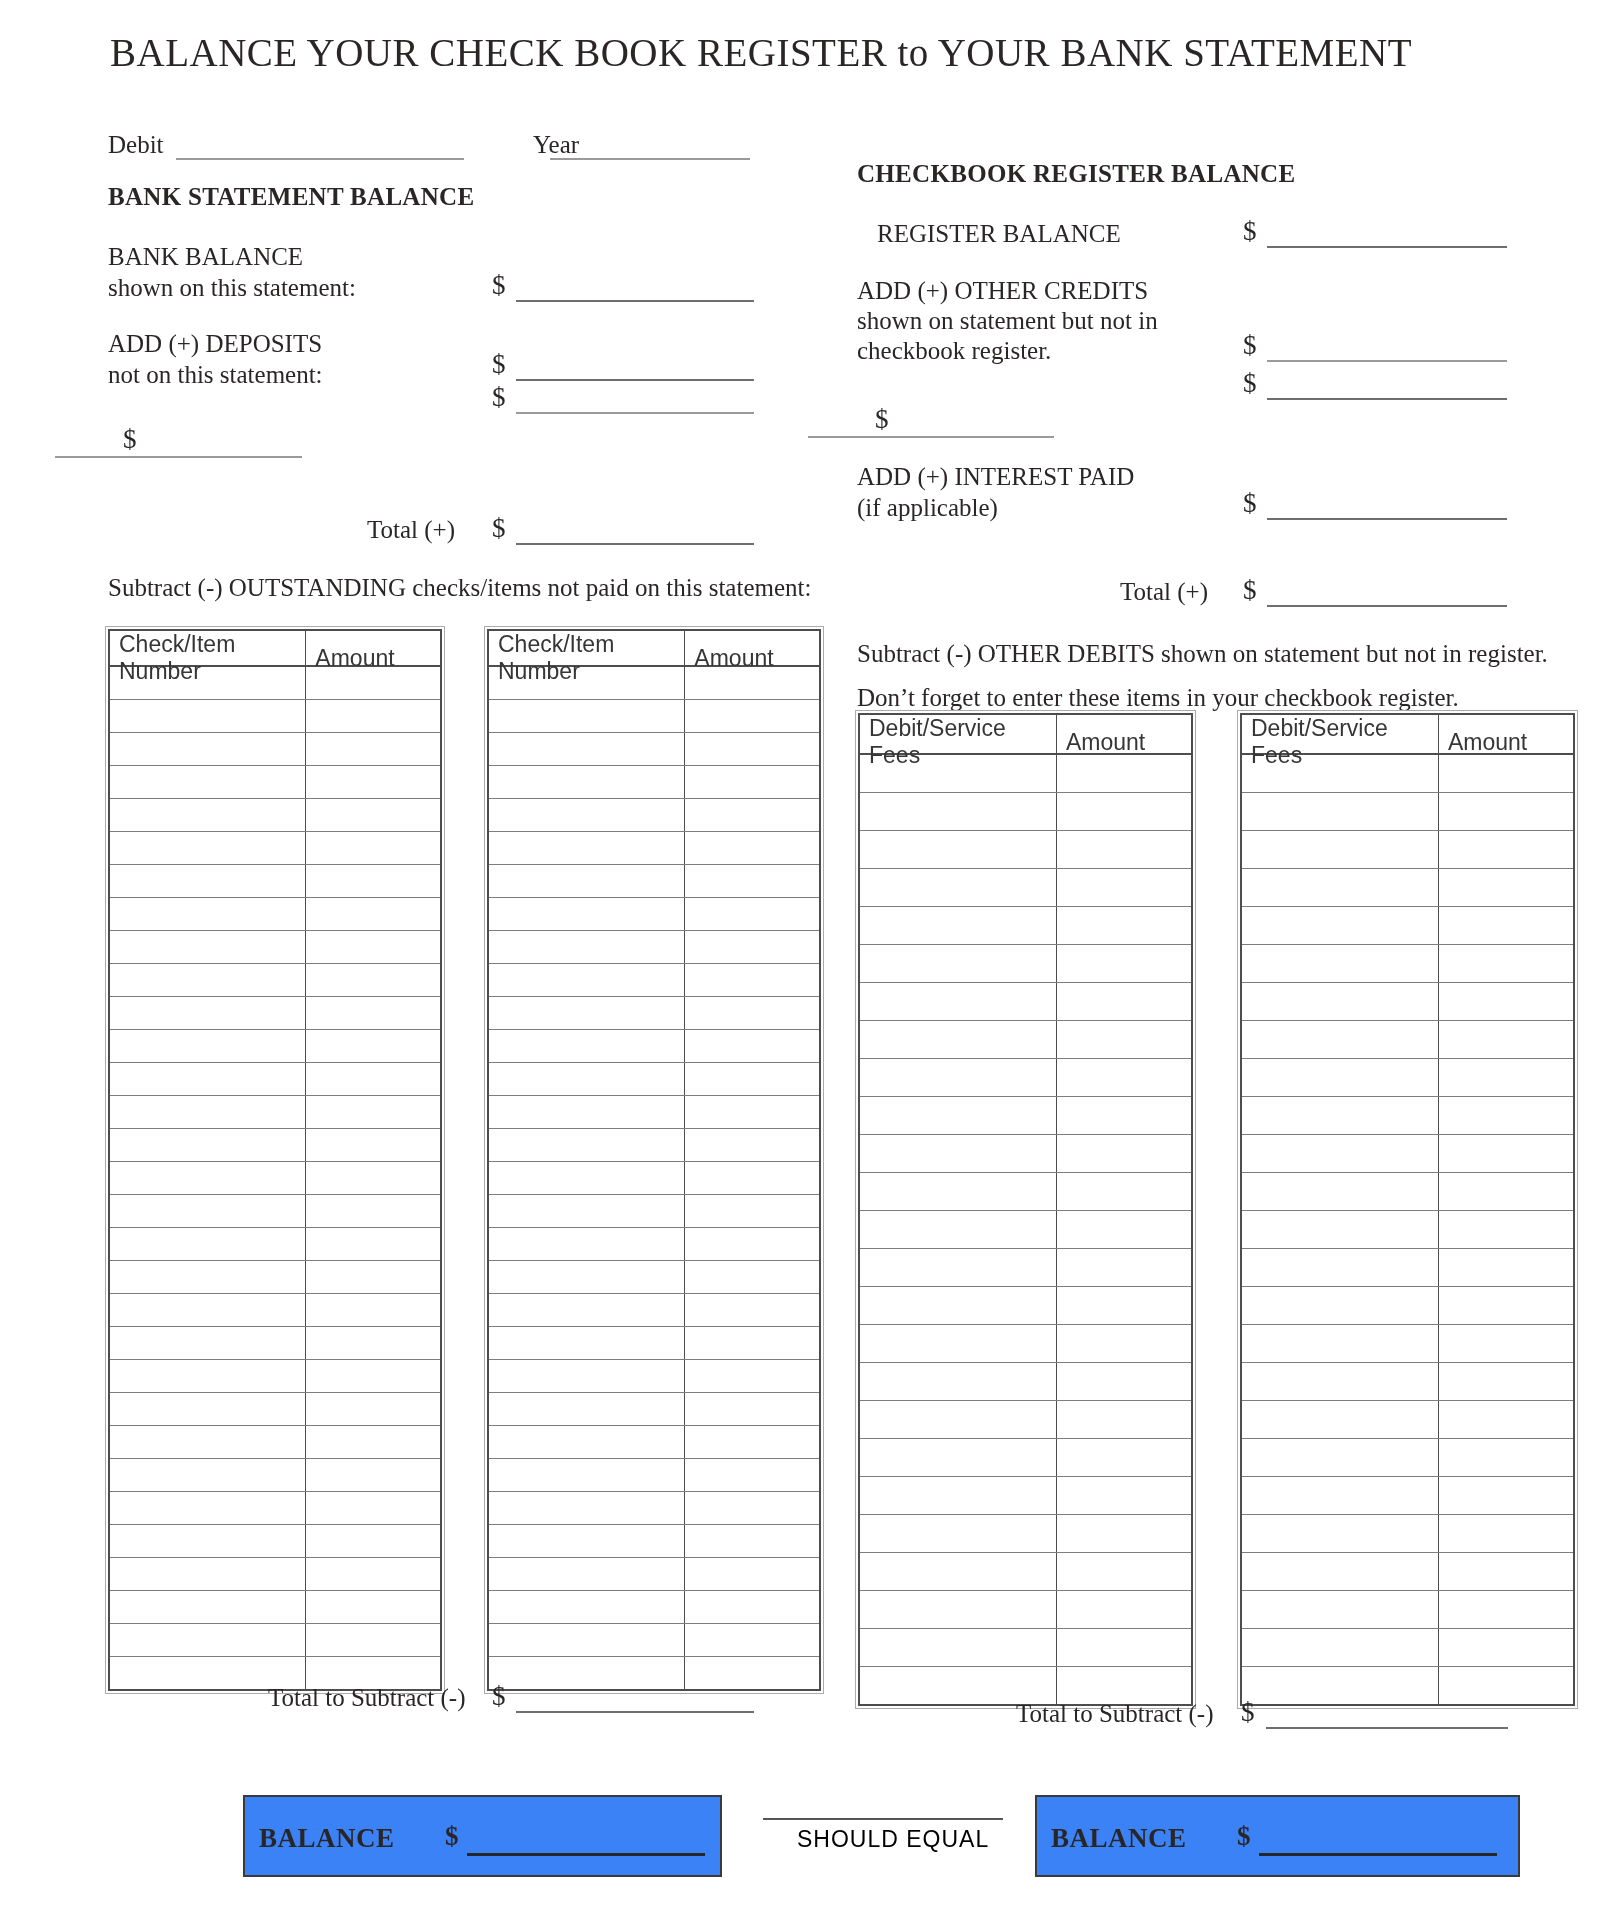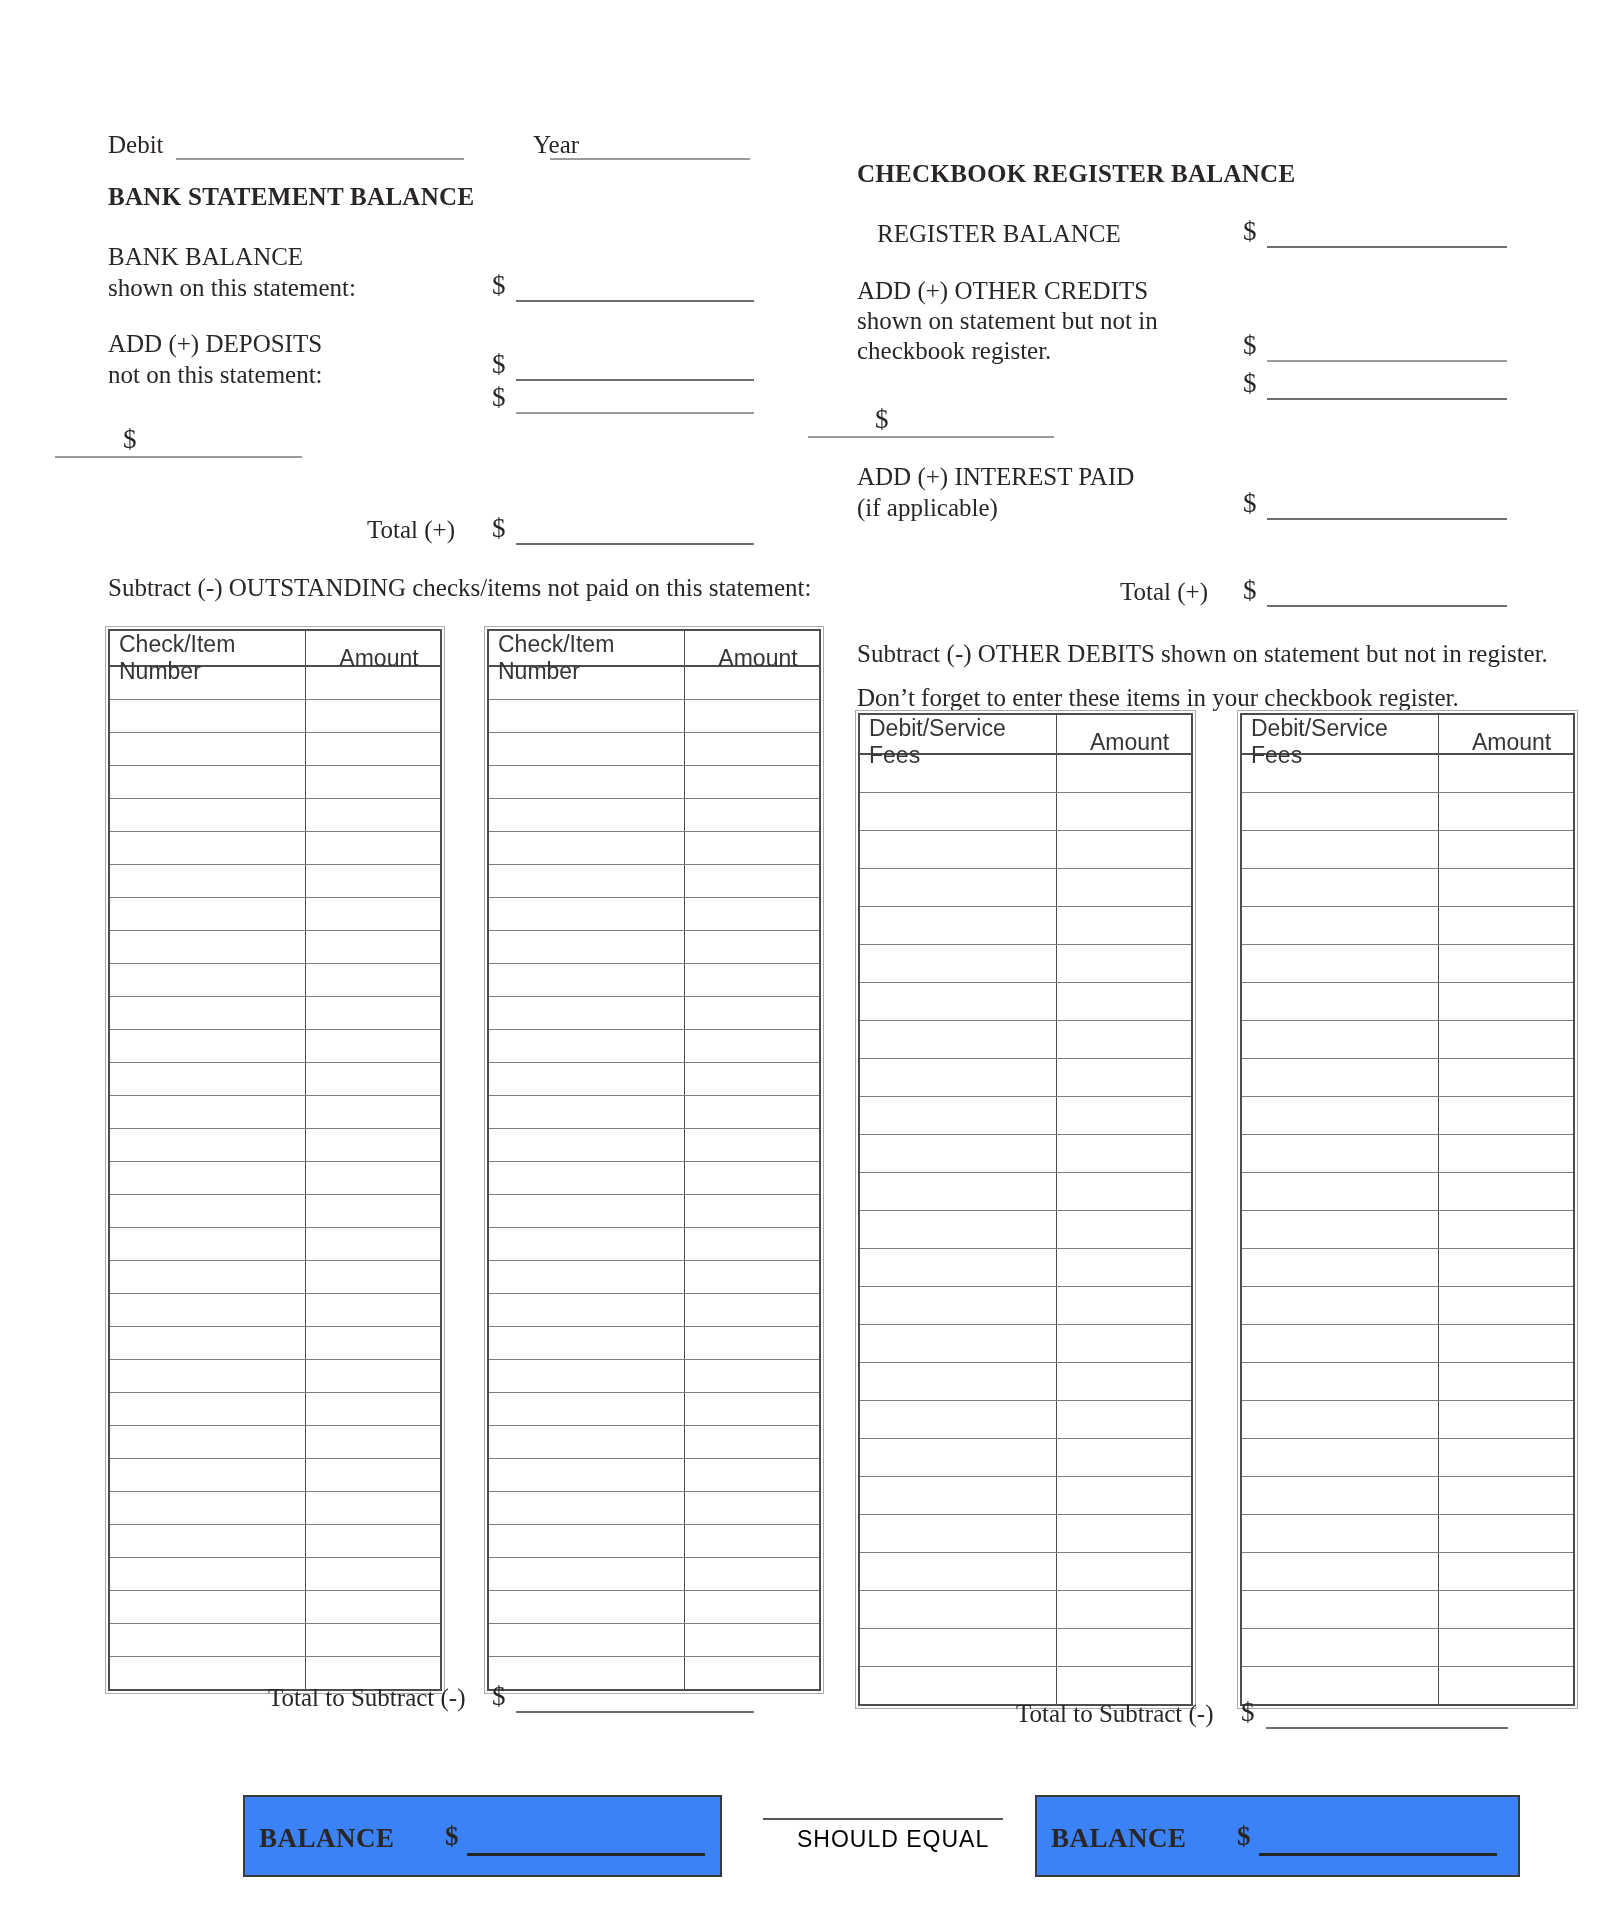--- a/index.html
+++ b/index.html
@@ -23,21 +23,21 @@
     outline:1px solid #ababab;outline-offset:2px;
   }
   .tbl .tr{display:grid;grid-template-columns:59.5% 40.5%;}
   .tbl .tr .td{border-right:1px solid #4d4d4d;}
   .tbl .tr .td:last-child{border-right:none;}
   .tbl .tr{border-bottom:1px solid #7d7d7d;}
   .tbl .tr:last-child{border-bottom:none;}
   .tbl .tr.th{
     border-bottom:2px solid #4d4d4d;
     font-family:"Liberation Sans","DejaVu Sans",sans-serif;
-    font-size:23px;color:#363636;gap:24px;
+    font-size:23px;color:#363636;
   }
   .tbl .tr.th .td{display:flex;align-items:center;padding-left:9px;}
   .tbl-l .tr{height:32px;}
   .tbl-l .tr.th{height:34px;}
   .tbl-r .tr{height:37px;}
   .tbl-r .tr.th{height:38px;}
   
   .bal-box{
     position:absolute;width:475px;height:78px;border:2px solid #3a3a3a;background:#3b82f6;text-decoration:underline;
   }
@@ -45,20 +45,21 @@
   .bal-box .bal-dollar{position:absolute;left:200px;top:24px;font-size:27px;font-weight:bold;}
   .bal-box .bal-line{position:absolute;left:222px;top:22px;width:238px;height:34px;border-bottom:3px solid #262626;}
   .sans{font-family:"Liberation Sans","DejaVu Sans",sans-serif;}
   .should-equal{font-size:23px;letter-spacing:1px;color:#000000;}
 </style>
 </head>
 <body>
 
 <div class="page">
 
+  <div class="abs title" style="left:110px;top:30px;">BALANCE YOUR CHECK BOOK REGISTER to YOUR BANK STATEMENT</div>
 
   <div class="abs body-t" style="left:108px;top:131px;">Debit</div>
   <span class="fill gray" style="left:176px;top:128px;width:288px;"></span>
   <div class="abs body-t" style="left:497px;top:131px;margin-left:36px;">Year</div>
   <span class="fill gray" style="left:550px;top:128px;width:200px;"></span>
 
   <div class="abs h-bold" style="left:108px;top:183px;">BANK STATEMENT BALANCE</div>
 
   <div class="abs body-t" style="left:108px;top:243px;">BANK BALANCE</div>
   <div class="abs body-t" style="left:108px;top:274px;">shown on this statement:</div>

